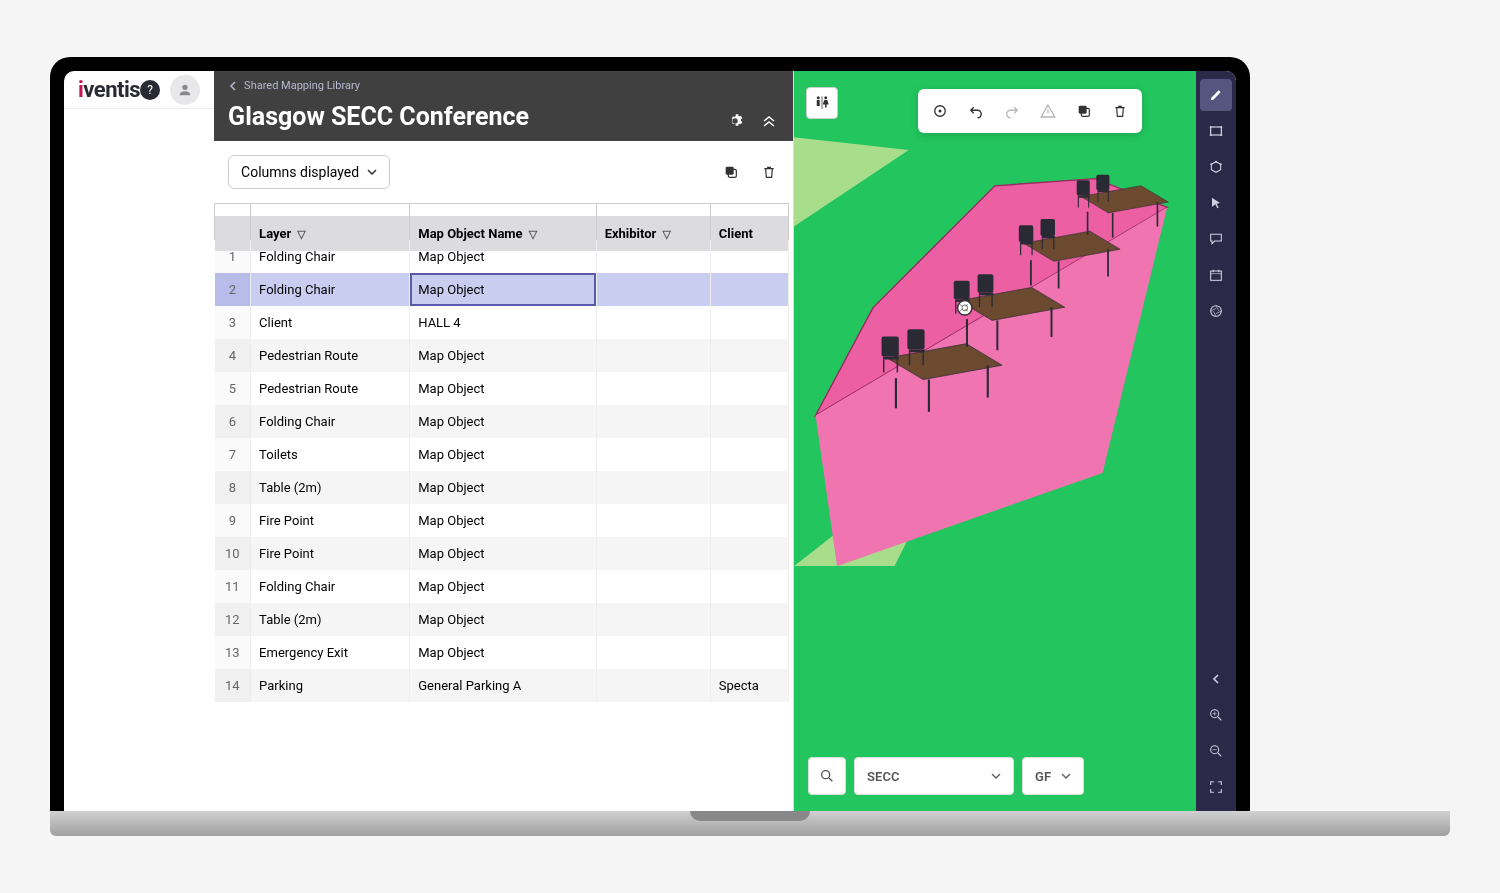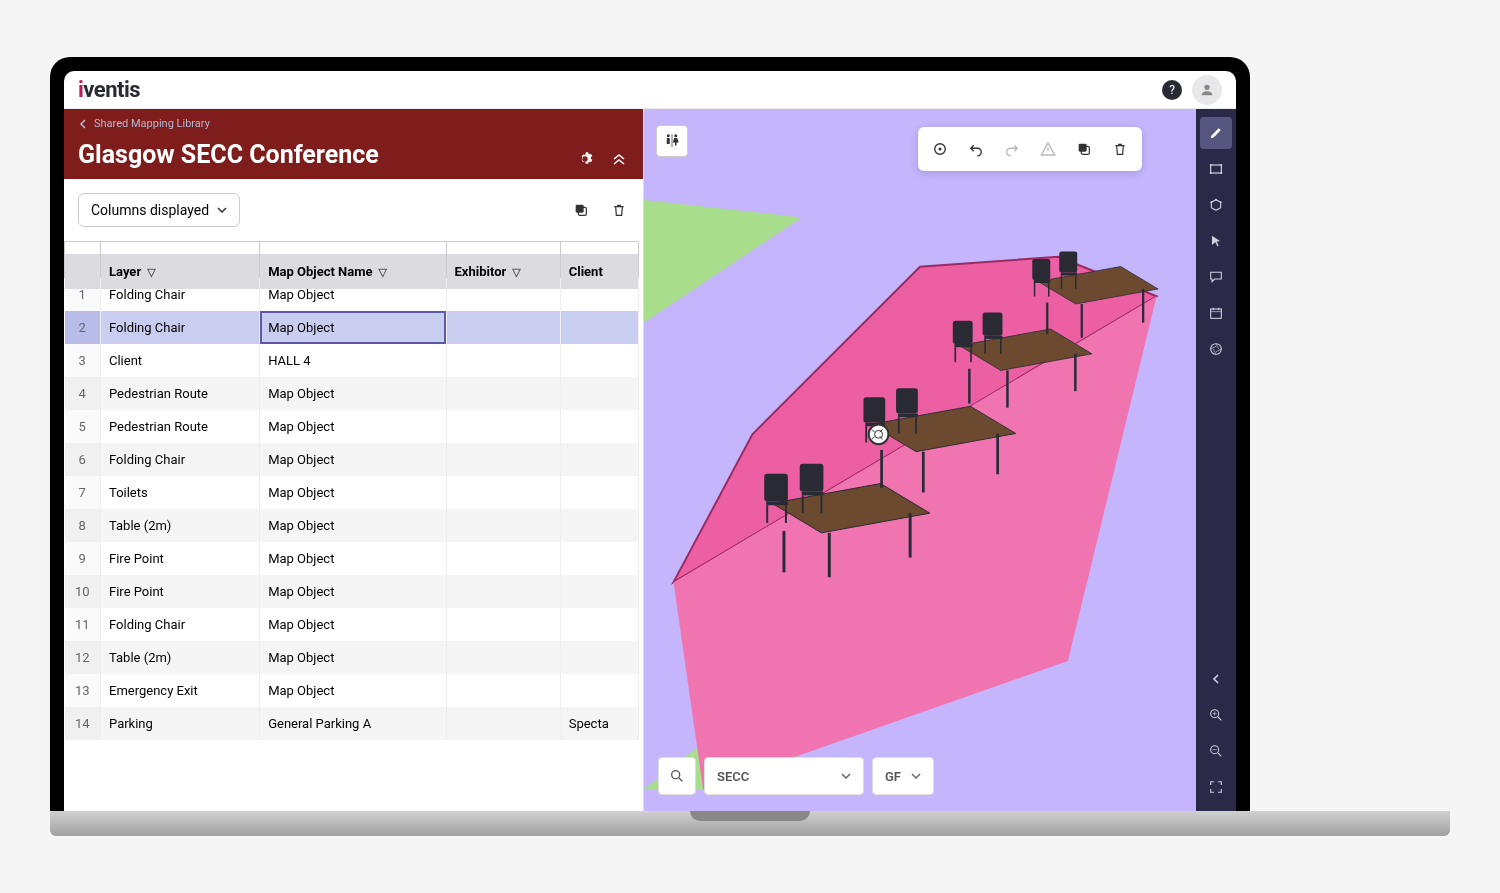--- a/index.html
+++ b/index.html
@@ -34,21 +34,21 @@
   position: absolute;
   left: 50%;
   transform: translateX(-50%);
 }
 .screen {
   background: #fff;
   border-radius: 10px 10px 0 0;
   overflow: hidden;
   height: 740px;
   display: flex;
-  flex-direction: column;
+  flex-direction: row;
 }
 .top-bar {
   height: 38px;
   display: flex;
   align-items: center;
   justify-content: space-between;
   padding: 0 14px;
   border-bottom: 1px solid #eee;
 }
 .logo {
@@ -75,21 +75,21 @@
   flex: 1;
   min-height: 0;
 }
 .left-panel {
   width: 580px;
   display: flex;
   flex-direction: column;
   border-right: 1px solid #ddd;
 }
 .header-dark {
-  background: #7f1d1d;
+  background: #404040;
   color: #fff;
   padding: 8px 14px 10px 14px;
   display: flex;
   justify-content: space-between;
   align-items: flex-end;
 }
 .breadcrumb {
   color: #b8b8d0;
   font-size: 11px;
   display: flex;
@@ -176,21 +176,21 @@
 td.idx {
   text-align: center;
   width: 36px;
   color: #666;
   background: rgba(0,0,0,0.02);
 }
 tbody tr.selected td.idx { background: #b8bce8; }
 .map-area {
   flex: 1;
   position: relative;
-  background: #c4b5fd;
+  background: #22c55e;
   overflow: hidden;
 }
 .map-canvas {
   position: absolute;
   inset: 0;
 }
 .map-toolbar {
   position: absolute;
   top: 18px;
   right: 54px;

